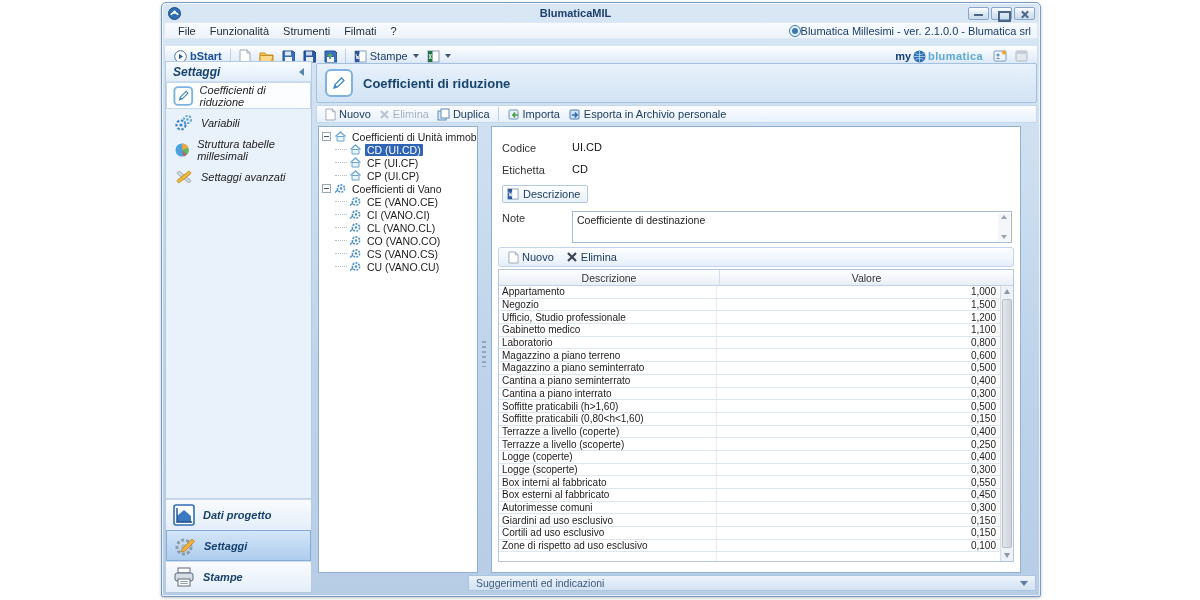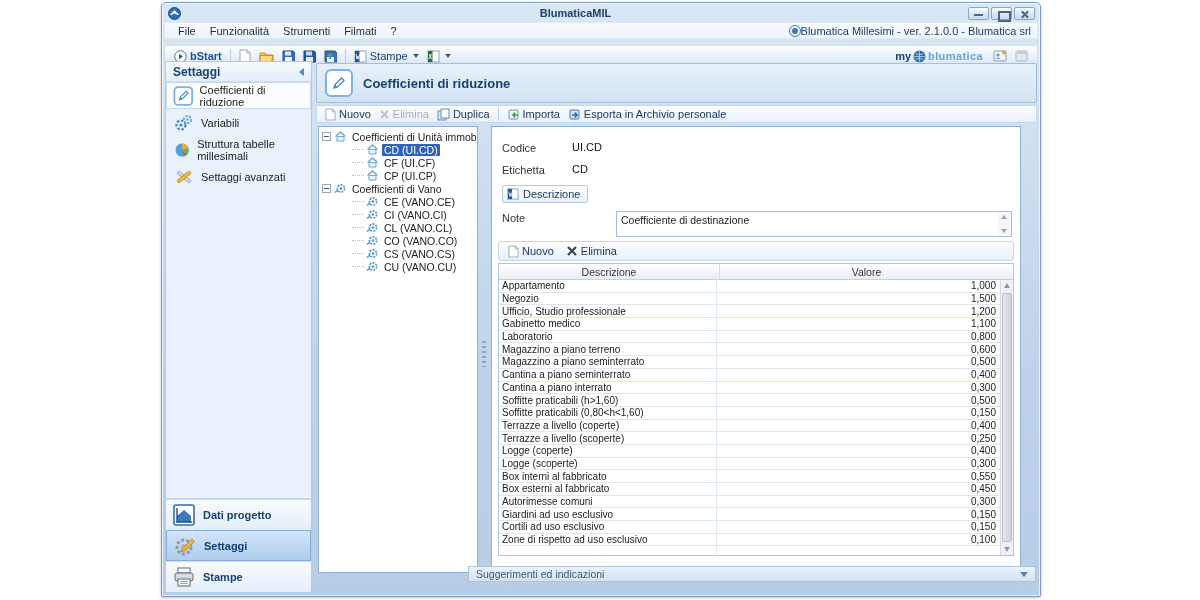--- a/index.html
+++ b/index.html
@@ -33,21 +33,21 @@
   .dd-arrow { width:0; height:0; border-left:3px solid transparent; border-right:3px solid transparent; border-top:4px solid #40597a; margin-left:2px; }
   .toolbar .spacer { flex:1; }
   .brand { display:flex; align-items:center; gap:2px; font-size:11px; }
   .brand .my { font-weight:bold; color:#173f77; }
   .brand .blu { color:#5ea8dd; font-weight:bold; letter-spacing:.4px; }
 
   
   .content { position:absolute; left:2px; right:2px; top:58px; bottom:3px; }
 
   
-  .sidebar { position:absolute; left:1px; top:0; width:147px; bottom:0; background:#e9f1fb; border:1px solid #b5cbe4; }
+  .sidebar { position:absolute; left:1px; top:0; width:147px; bottom:0; background:#e9f1fb; border:1px solid #b5cbe4;font-style:italic; }
   .sb-header { height:20px; display:flex; align-items:center; padding:0 7px; font-size:12px; font-weight:bold; color:#16436f;
     background:linear-gradient(#f7fbff,#e2edf9); border-bottom:1px solid #cdddf0; }
   .sb-header .collapse { margin-left:auto; width:0; height:0; border-top:4px solid transparent; border-bottom:4px solid transparent; border-right:5px solid #5b84b4; }
   .sb-item { height:27px; display:flex; align-items:center; gap:6px; padding:0 4px 0 6px; font-size:11px; color:#222; border:1px solid transparent; }
   .sb-item.selected { background:#fbfdff; border-color:#c6d8ec; }
   .sb-bottom { position:absolute; left:0; right:0; bottom:0; border-top:1px solid #c0d3e9; }
   .sb-big { height:31px; display:flex; align-items:center; gap:7px; padding:0 6px; font-size:11px; font-weight:bold; color:#16406e;
     background:linear-gradient(#f9fbfe,#e4eef9); border-top:1px solid #cddcee; }
   .sb-big.selected { background:linear-gradient(#d3e5f8,#aecdee); border:1px solid #86add8; }
 
@@ -59,41 +59,41 @@
   .m-title { font-size:13px; font-weight:bold; color:#16436f; }
   .m-toolbar { position:absolute; left:0; right:0; top:44px; height:18px; background:linear-gradient(#fcfdff,#e7f0fa);
     border:1px solid #c6d8ec; display:flex; align-items:center; padding:0 4px; font-size:11px; color:#1d3c63; }
   .m-toolbar .tb-btn.disabled { color:#a7b2c0; }
 
   
   .tree-panel { position:absolute; left:2px; top:65px; width:160px; bottom:20px; background:#fff; border:1px solid #8fb0d0; padding:3px 1px; overflow:hidden; }
   .tree-row { display:flex; align-items:center; height:13px; font-size:10.5px; color:#1c1c1c; white-space:nowrap; }
   .tree-row .expander { width:9px; height:9px; border:1px solid #9aa7b5; background:#fff; margin:0 3px 0 2px; position:relative; flex:0 0 auto; }
   .tree-row .expander::after { content:""; position:absolute; left:1px; right:1px; top:3px; height:1px; background:#44566b; }
-  .tree-row.is-child { padding-left:32px; }
+  .tree-row.is-child { padding-left:15px; }
   .tree-row.is-child .connector { width:12px; height:1px; border-top:1px dotted #b5bfc9; margin-right:2px; flex:0 0 auto; }
   .tree-row .t-icon { width:13px; height:11px; margin-right:3px; flex:0 0 auto; }
   .tree-row .t-label { padding:0 2px; border-radius:1px; }
   .tree-row.selected .t-label { background:#2e63b5; color:#fff; }
   .tree-row .gear-i { display:none; } .tree-row .house-i { display:none; }
   .tree-row.icon-house .house-i { display:block; } .tree-row.icon-gear .gear-i { display:block; }
 
   
   .splitter { position:absolute; left:163px; top:65px; width:11px; bottom:20px; }
   .splitter .grip { position:absolute; left:3px; top:215px; width:4px; height:26px;
     background:repeating-linear-gradient(#8fa6c0 0 2px, transparent 2px 5px); }
 
   
   .right-panel { position:absolute; left:175px; right:16px; top:65px; bottom:20px; background:#fff; border:1px solid #8fb0d0; padding:6px; font-size:11px; color:#222; }
   .fld-row { display:flex; align-items:flex-start; margin-bottom:9px; }
   .fld-label { width:70px; flex:0 0 auto; color:#333; padding-top:1px; }
   .fld-value { color:#111; }
   .desc-btn { display:inline-flex; align-items:center; gap:4px; border:1px solid #b3c9e0; border-radius:2px;
     background:linear-gradient(#ffffff,#e7f0fa); padding:2px 7px 2px 4px; font-size:11px; color:#1d3c63; margin-bottom:8px; }
-  .note-box { position:relative; flex:1; height:26px; border:1px solid #a3bcd4; background:#fff; padding:2px 16px 2px 4px; font-size:10.5px; color:#222;margin-left:44px; }
+  .note-box { position:relative; flex:1; height:32px; border:1px solid #a3bcd4; background:#fff; padding:2px 16px 2px 4px; font-size:10.5px; color:#222; }
   .mini-scroll { position:absolute; right:1px; top:1px; bottom:1px; width:12px; background:#f4f6f9; }
   .mini-scroll .up { position:absolute; top:2px; left:3px; border-left:3px solid transparent; border-right:3px solid transparent; border-bottom:4px solid #9aa6b4; }
   .mini-scroll .down { position:absolute; bottom:2px; left:3px; border-left:3px solid transparent; border-right:3px solid transparent; border-top:4px solid #9aa6b4; }
 
   
   .tbl-toolbar { height:20px; border:1px solid #c2d5ea; border-radius:3px; background:linear-gradient(#fdfeff,#e6effa);
     display:flex; align-items:center; gap:4px; padding:0 5px; font-size:11px; color:#1d3c63; margin-top:3px; }
   .grid { margin-top:2px; border:1px solid #b4c7da; position:relative; }
   .grid-head { display:flex; height:16px; background:linear-gradient(#ffffff,#e9eef6); border-bottom:1px solid #c3d2e2;
     font-size:10.5px; color:#333; }
@@ -104,21 +104,21 @@
   .g-row { display:flex; height:12.7px; border-bottom:1px solid #dde7f1; font-size:10px; color:#1c1c1c; }
   .g-row .gc-desc { width:43.6%; padding:0 3px; border-right:1px solid #e3ebf4; display:flex; align-items:center; }
   .g-row .gc-val { flex:1; padding:0 4px; display:flex; align-items:center; justify-content:flex-end; }
   .g-row.empty-row { height:9px; border-bottom:none; }
   .vscroll { position:absolute; right:0; top:0; bottom:0; width:13px; background:#eef1f5; border-left:1px solid #d6dce3; }
   .vscroll .arr-up { position:absolute; top:3px; left:3px; border-left:3.5px solid transparent; border-right:3.5px solid transparent; border-bottom:5px solid #8d99a8; }
   .vscroll .arr-down { position:absolute; bottom:3px; left:3px; border-left:3.5px solid transparent; border-right:3.5px solid transparent; border-top:5px solid #8d99a8; }
   .vscroll .thumb { position:absolute; left:1px; right:1px; top:13px; bottom:13px; background:linear-gradient(90deg,#e3e6ea,#cfd4db); border:1px solid #b8bfc9; border-radius:2px; }
 
   
-  .statusbar { position:absolute; left:152px; right:1px; bottom:11px; height:16px; background:linear-gradient(#ecf3fb,#d3e2f2);
+  .statusbar { position:absolute; left:152px; right:1px; bottom:2px; height:16px; background:linear-gradient(#ecf3fb,#d3e2f2);
     border:1px solid #abc5e1; display:flex; align-items:center; padding:0 7px; font-size:10.5px; color:#3a5a80; }
   .statusbar .chev { margin-left:auto; border-left:4px solid transparent; border-right:4px solid transparent; border-top:5px solid #5c7fa6; border-top-color:#5b80a8; }
 
   svg { display:block; }
 </style>
 </head>
 <body>
 
 <div class="stage">
   <div class="window">

